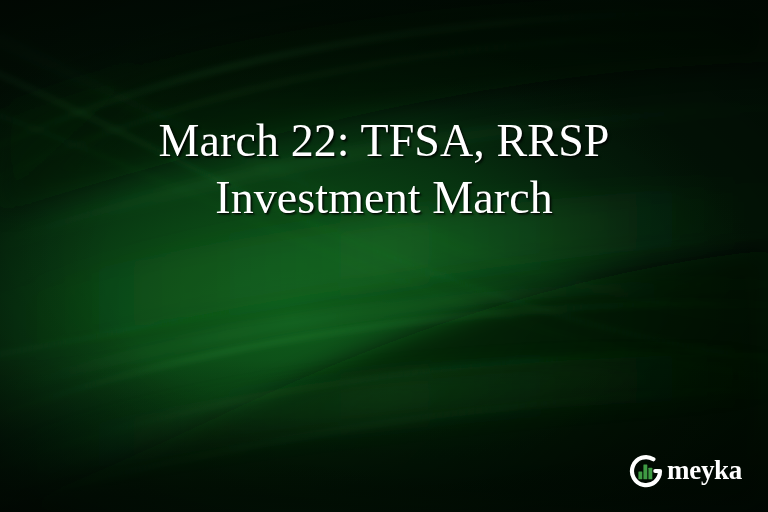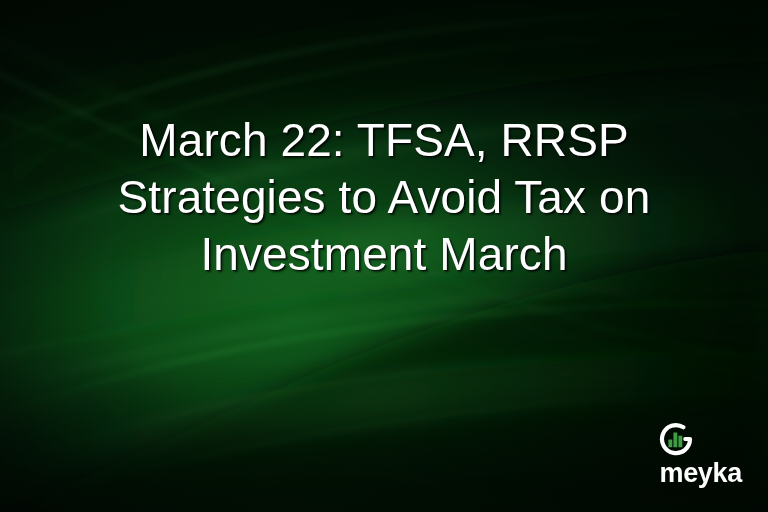--- a/index.html
+++ b/index.html
@@ -6,21 +6,21 @@
     margin: 0;
     padding: 0;
     background: #000;
   }
   #canvas {
     position: relative;
     width: 768px;
     height: 512px;
     overflow: hidden;
     background: #02170a;
-    font-family: Liberation Sans, sans-serif;
+    font-family: Liberation Serif, serif;
   }
 
   
   .bg-base {
     position: absolute;
     inset: 0;
     background:
       radial-gradient(ellipse 62% 58% at 38% 62%, #0f5a1b 0%, #0b4715 34%, #073210 58%, #041d0a 78%, #021306 100%);
   }
   .bg-vignette {
@@ -57,22 +57,22 @@
       1px 1px 0 rgba(0,0,0,0.45);
     white-space: nowrap;
   }
 
   
   .logo {
     position: absolute;
     right: 26px;
     bottom: 24px;
     display: flex;
+    align-items: center;
     gap: 4px;
-    flex-direction: column;
   }
   .logo-mark { width: 34px; height: 34px; display: block; }
   .logo-word {
     color: #ffffff;
     font-size: 27px;
     font-weight: bold;
     letter-spacing: -0.3px;
     line-height: 1;
     margin-bottom: 1px;
   }
@@ -142,21 +142,20 @@
         <path d="M-10,396 C170,336 390,300 620,288 C700,284 750,284 780,284" stroke="url(#gStroke)" stroke-width="11" opacity="0.26"></path>
         <path d="M-10,36 C140,104 300,190 470,250 C590,292 690,312 780,320" stroke="url(#gStroke2)" stroke-width="8" opacity="0.22"></path>
       </g>
     </svg>
   </div>
 
   <div class="bg-vignette"></div>
 
   <div class="title-block">
     <div class="title-line">March 22: TFSA, RRSP</div>
-    <div class="title-line">Strategies to Avoid Tax on</div>
     <div class="title-line">Investment March</div>
   </div>
 
   <div class="logo">
     <span class="logo-mark-wrap">
       <svg class="logo-mark" viewBox="0 0 34 34" xmlns="http://www.w3.org/2000/svg" aria-hidden="true">
 
         <path d="M24.4,5.2 A14,14 0 1 0 31,17 L31,17" fill="none" stroke="#ffffff" stroke-width="4.2" stroke-linecap="round"></path>
 
         <rect x="24.2" y="14.9" width="7.2" height="4.1" rx="2" fill="#ffffff"></rect>

